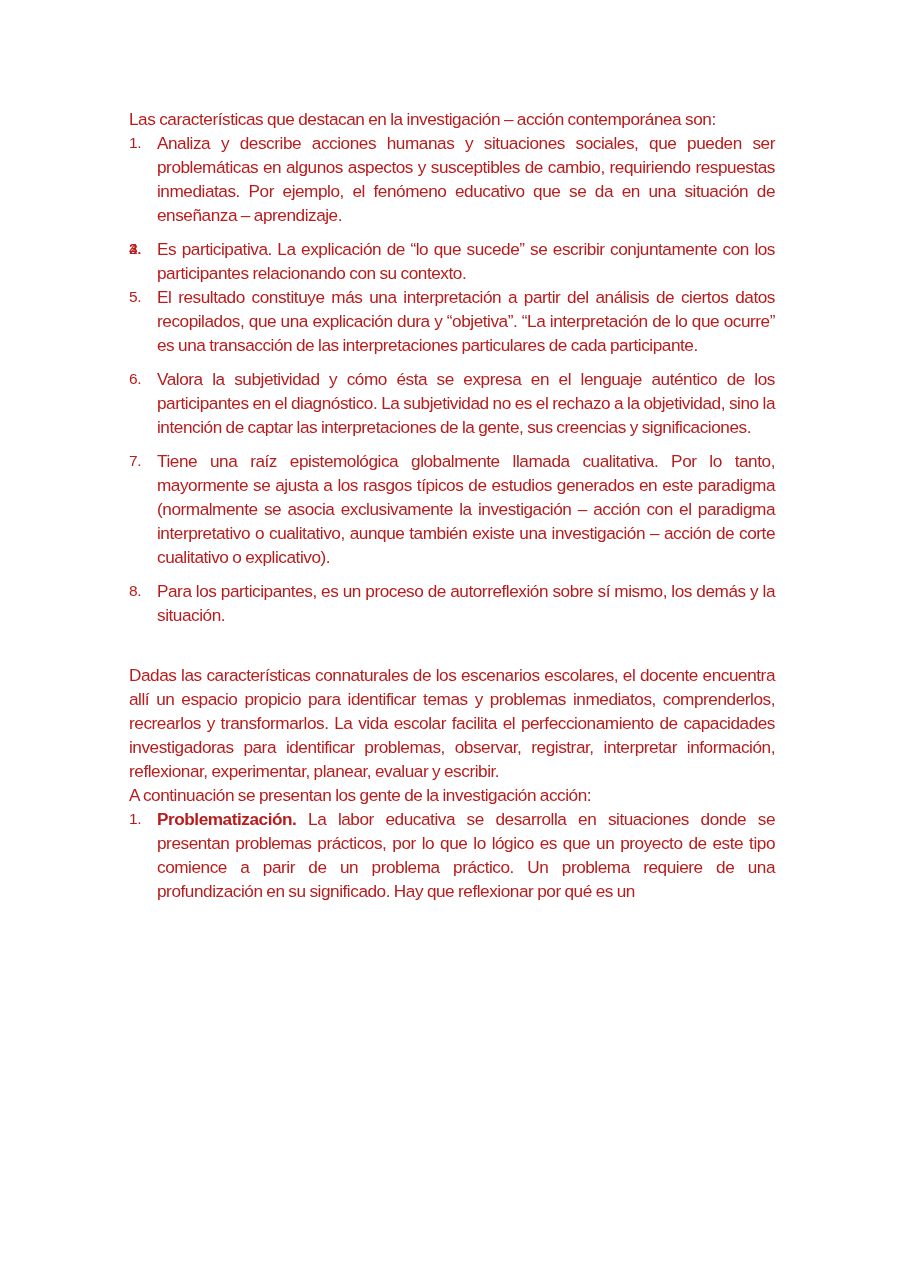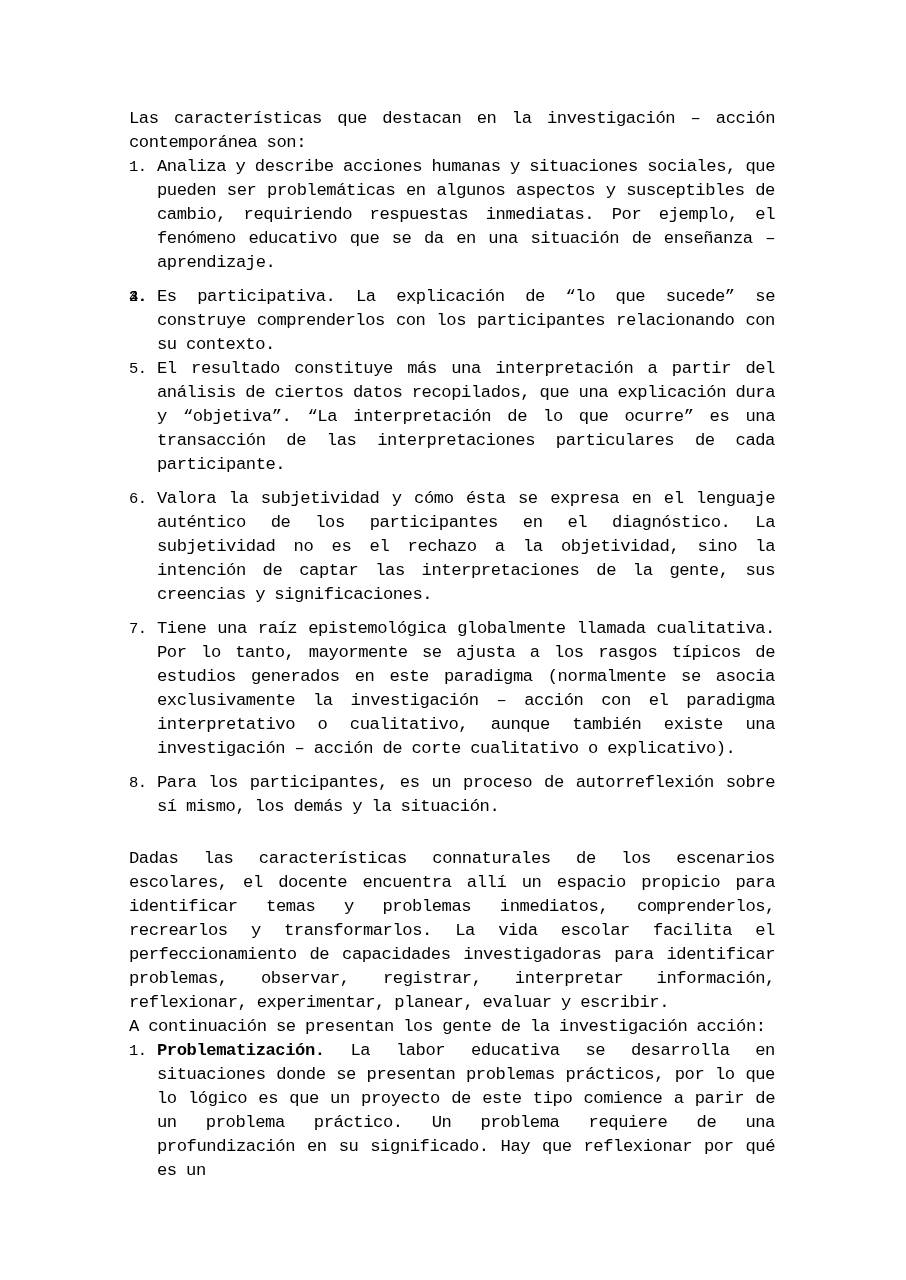--- a/index.html
+++ b/index.html
@@ -11,24 +11,24 @@
       width: 906px;
       height: 1280px;
       position: relative;
       overflow: hidden;
     }
     .page {
       position: absolute;
       left: 129px;
       top: 107px;
       width: 646px;
-      font-family: Liberation Mono, monospace;
+      font-family: Liberation Sans, sans-serif;
       font-size: 17.2px;
       line-height: 24px;
-      color: #000000;
+      color: #b91c1c;
       letter-spacing: -0.45px;
       word-spacing: -0.5px;
       transform-origin: 0 0;
     }
     .para {
       margin: 0;
       text-align: justify;
     }
     .para.last-line-left {
       text-align-last: left;
@@ -45,21 +45,21 @@
     }
     ol.list li .num {
       position: absolute;
       left: 0;
       top: 0;
       font-size: 15.5px;
     }
     .gap-after-intro { margin-top: 10px; }
     .item-gap { margin-top: 10px; }
     .item-gap-tight { margin-top: 0px; }
-    .section-gap { margin-top: 28px; }
+    .section-gap { margin-top: 36px; }
     .steps { margin-top: 10px; }
     b.term { font-weight: bold; }
   </style>
 </head>
 <body>
 
 <div class="page">
 
   <p class="para last-line-left">Las características que destacan en la investigación – acción contemporánea son:</p>
 
@@ -69,21 +69,21 @@
       <span>Analiza y describe acciones humanas y situaciones sociales, que pueden ser problemáticas en algunos aspectos y susceptibles de cambio, requiriendo respuestas inmediatas. Por ejemplo, el fenómeno educativo que se da en una situación de enseñanza – aprendizaje.</span>
     </li>
     <li class="item-gap">
       <span class="num">2.</span>
     </li>
     <li class="item-gap">
       <span class="num">3.</span>
     </li>
     <li class="item-gap">
       <span class="num">4.</span>
-      <span>Es participativa. La explicación de “lo que sucede” se construye comprenderlos con los participantes relacionando con su contexto.</span>
+      <span>Es participativa. La explicación de “lo que sucede” se escribir conjuntamente con los participantes relacionando con su contexto.</span>
     </li>
     <li class="item-gap-tight">
       <span class="num">5.</span>
       <span>El resultado constituye más una interpretación a partir del análisis de ciertos datos recopilados, que una explicación dura y “objetiva”. “La interpretación de lo que ocurre” es una transacción de las interpretaciones particulares de cada participante.</span>
     </li>
     <li class="item-gap">
       <span class="num">6.</span>
       <span>Valora la subjetividad y cómo ésta se expresa en el lenguaje auténtico de los participantes en el diagnóstico. La subjetividad no es el rechazo a la objetividad, sino la intención de captar las interpretaciones de la gente, sus creencias y significaciones.</span>
     </li>
     <li class="item-gap">

